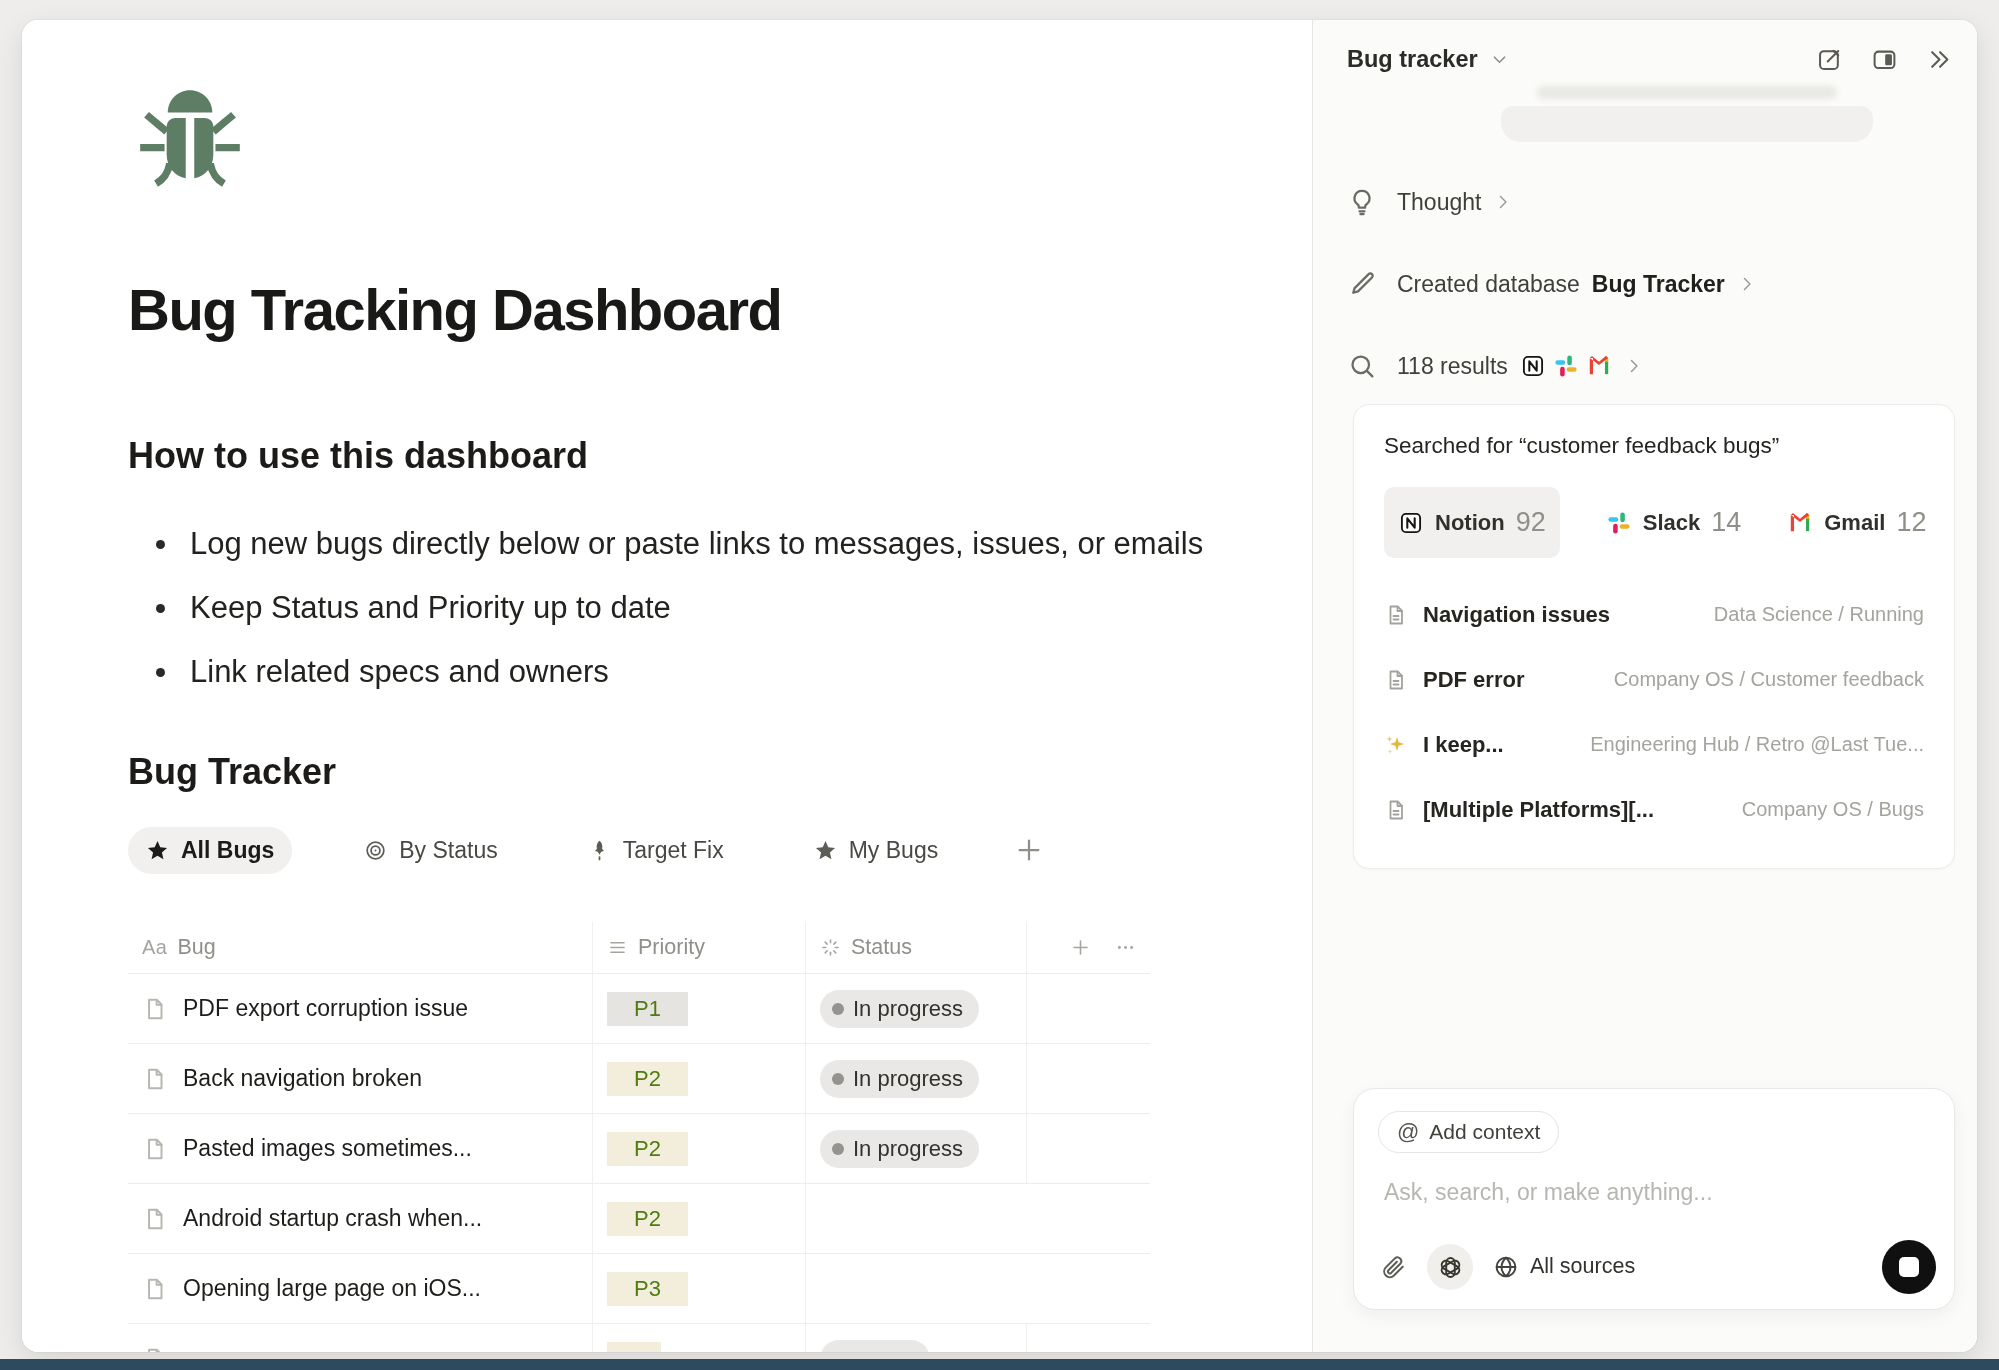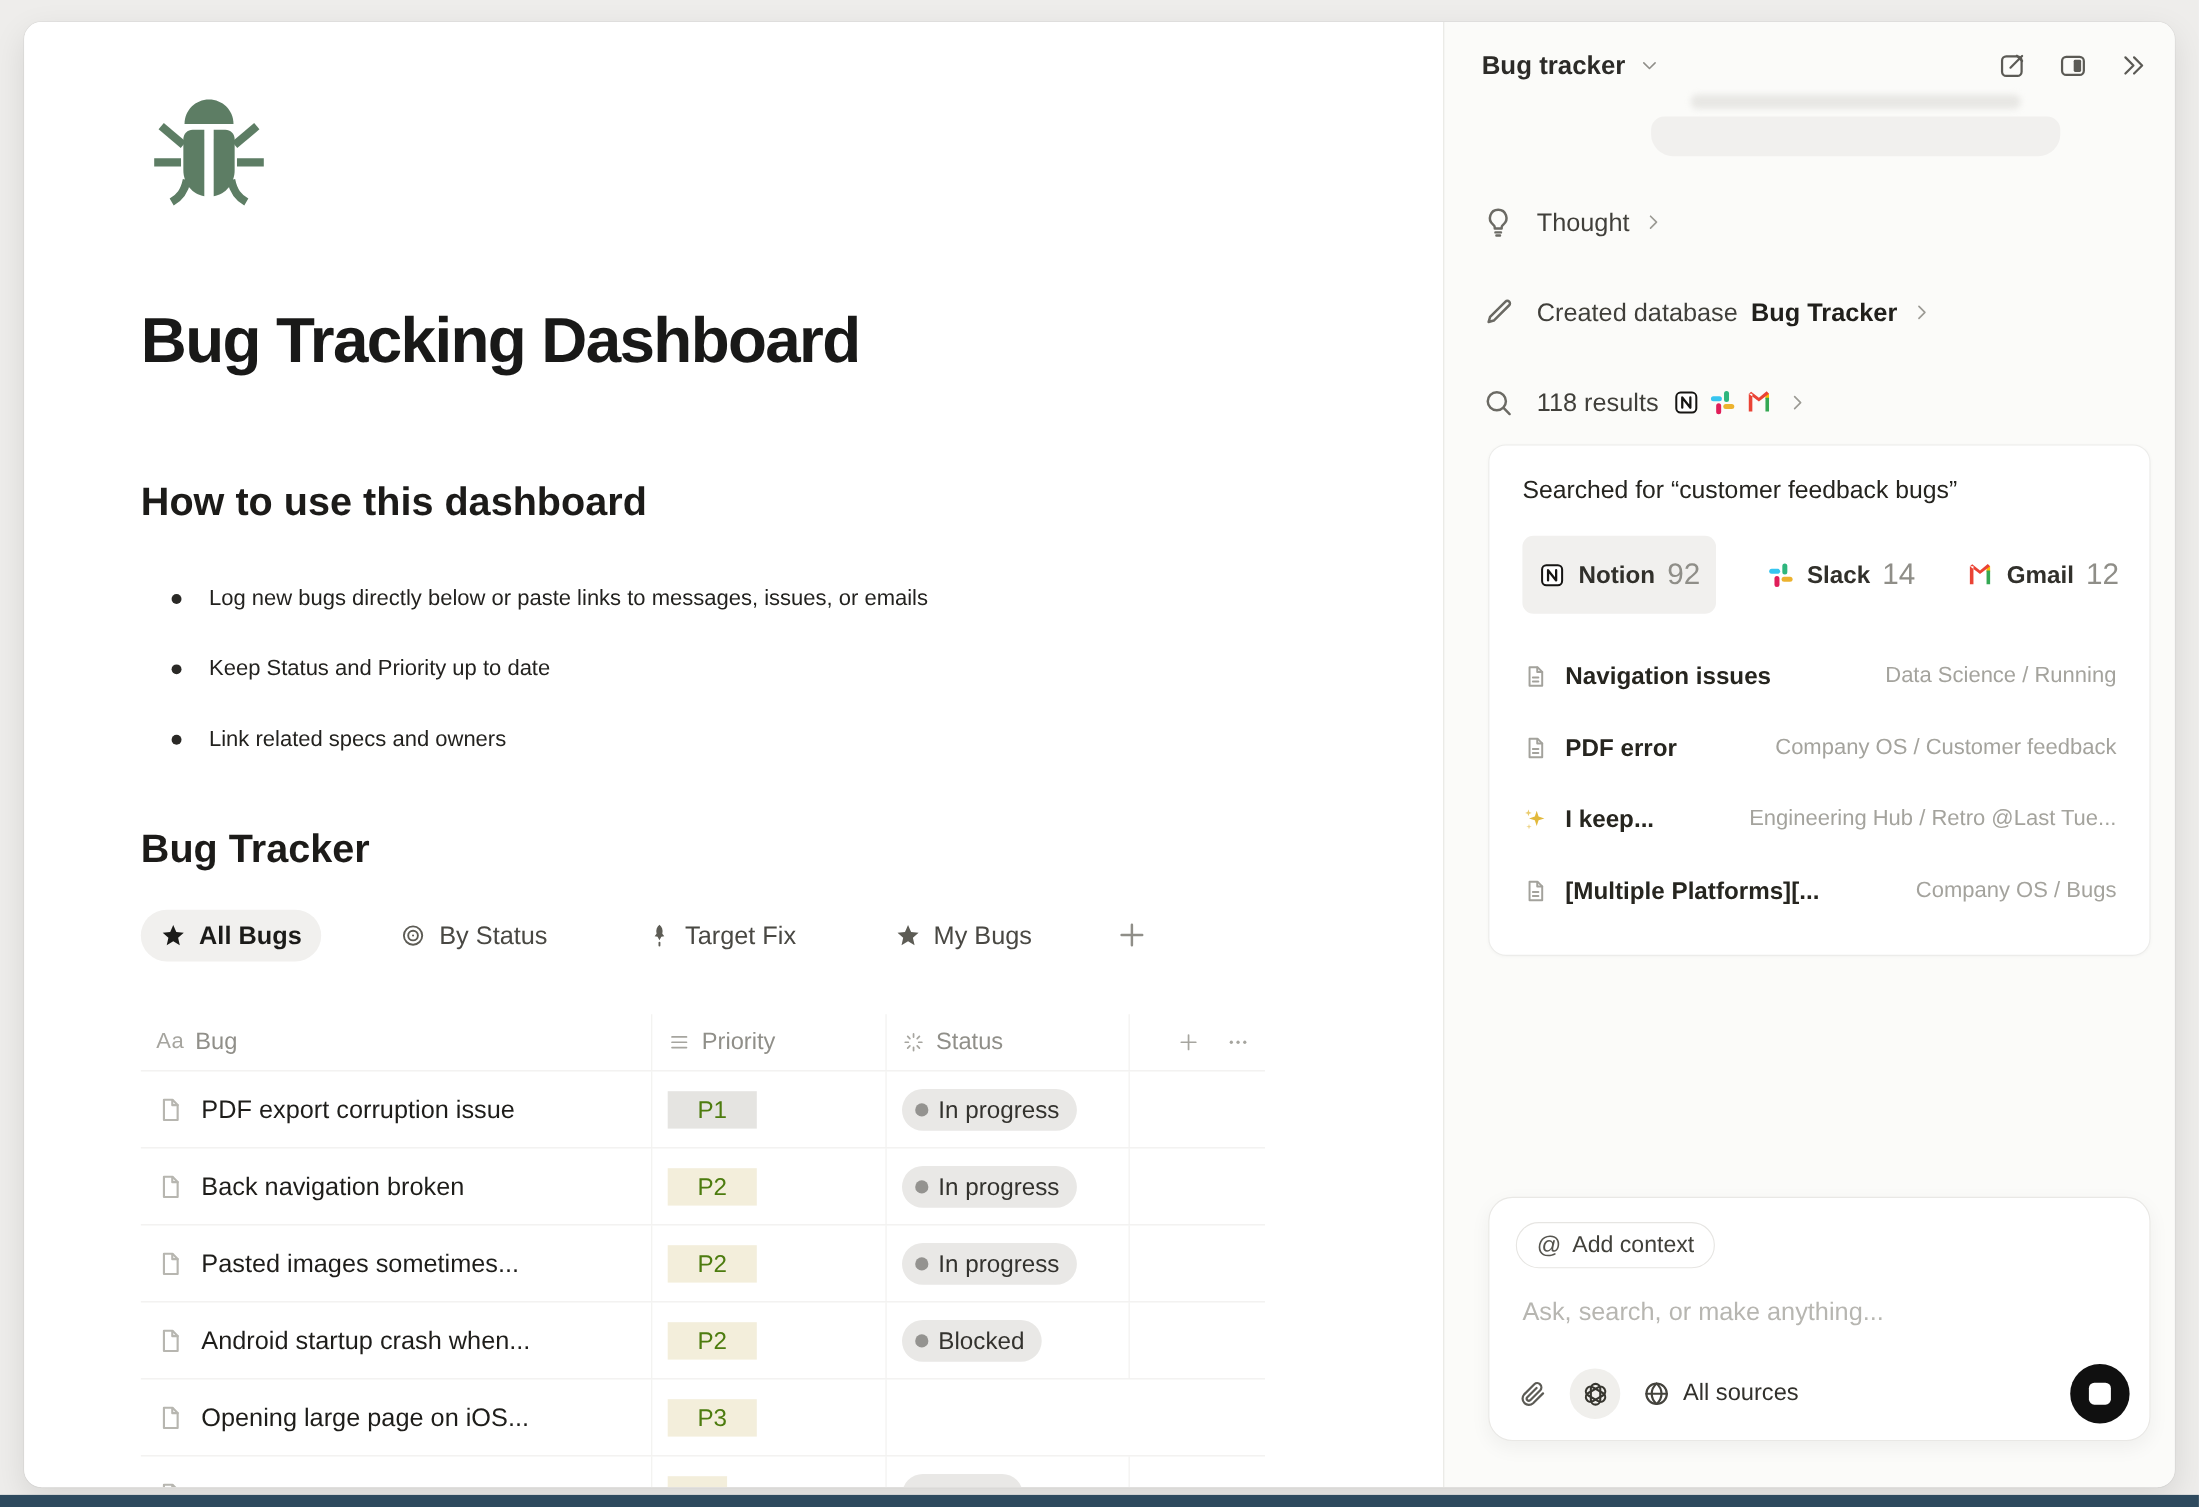--- a/index.html
+++ b/index.html
@@ -21,21 +21,21 @@
 
   
   #main { position:absolute; left:0; top:0; width:1290px; height:100%; overflow:hidden; background:#fff; }
   #main-inner { padding:64px 0 0 106px; width:1234px; }
   .page-icon { width:124px; height:106px; color:var(--bug-icon-green,#5d7d64); cursor:pointer; }
   .page-icon svg { width:100%; height:100%; }
   h1 { margin-top:84px; font-size:58px; line-height:72px; font-weight:700; letter-spacing:-1.5px; color:#191918; }
   h2 { font-size:36px; line-height:44px; font-weight:700; color:#1c1b19; }
   #howto-heading { margin-top:88px; }
   #bullets { margin-top:34px; list-style:none; }
-  #bullets li { position:relative; padding-left:62px; height:64px; line-height:30px; display:flex; align-items:center; font-size:20px; color:#23221f; }
+  #bullets li { position:relative; padding-left:62px; height:64px; line-height:30px; display:flex; align-items:center; font-size:31px; color:#23221f; }
   #bullets li::before { content:""; position:absolute; left:28px; top:28px; width:9px; height:9px; border-radius:50%; background:#2a2926; }
   #tracker-heading { margin-top:46px; }
 
   
   #views { margin-top:30px; display:flex; align-items:center; height:52px;gap:36px; }
   .view { display:flex; align-items:center; gap:12px; padding:10px 18px; border-radius:26px; cursor:pointer; color:#494843; margin-right:18px; }
   .view .icon { width:23px; height:23px; color:#5d5c55; }
   .view .vlabel { font-size:23px; font-weight:500; white-space:nowrap; }
   .view.active { background:#f1f0ee; color:#1b1b19; }
   .view.active .icon { color:#1b1b19; }
@@ -308,26 +308,20 @@
                 <span class="icon doc-ico">
                   <svg viewBox="0 0 24 24" fill="none" stroke="currentColor" stroke-width="1.8" stroke-linecap="round" stroke-linejoin="round">
                     <path d="M6.5 3.5h7.2L18 7.8v12.7H6.5z"></path>
                     <path d="M13.5 3.7V8H18"></path>
                   </svg>
                 </span>
                 <span>Android startup crash when...</span>
               </div>
               <div class="cell c-priority">
                 <span class="ptag yellow">P2</span>
-              </div>
-              <div class="cell c-status">
-                <span class="spill">
-                  <span class="dot"></span>
-                  <span>Blocked</span>
-                </span>
               </div>
               <div class="cell c-extra"></div>
             </div>
             <div class="trow tbody-row">
               <div class="cell c-bug">
                 <span class="icon doc-ico">
                   <svg viewBox="0 0 24 24" fill="none" stroke="currentColor" stroke-width="1.8" stroke-linecap="round" stroke-linejoin="round">
                     <path d="M6.5 3.5h7.2L18 7.8v12.7H6.5z"></path>
                     <path d="M13.5 3.7V8H18"></path>
                   </svg>

